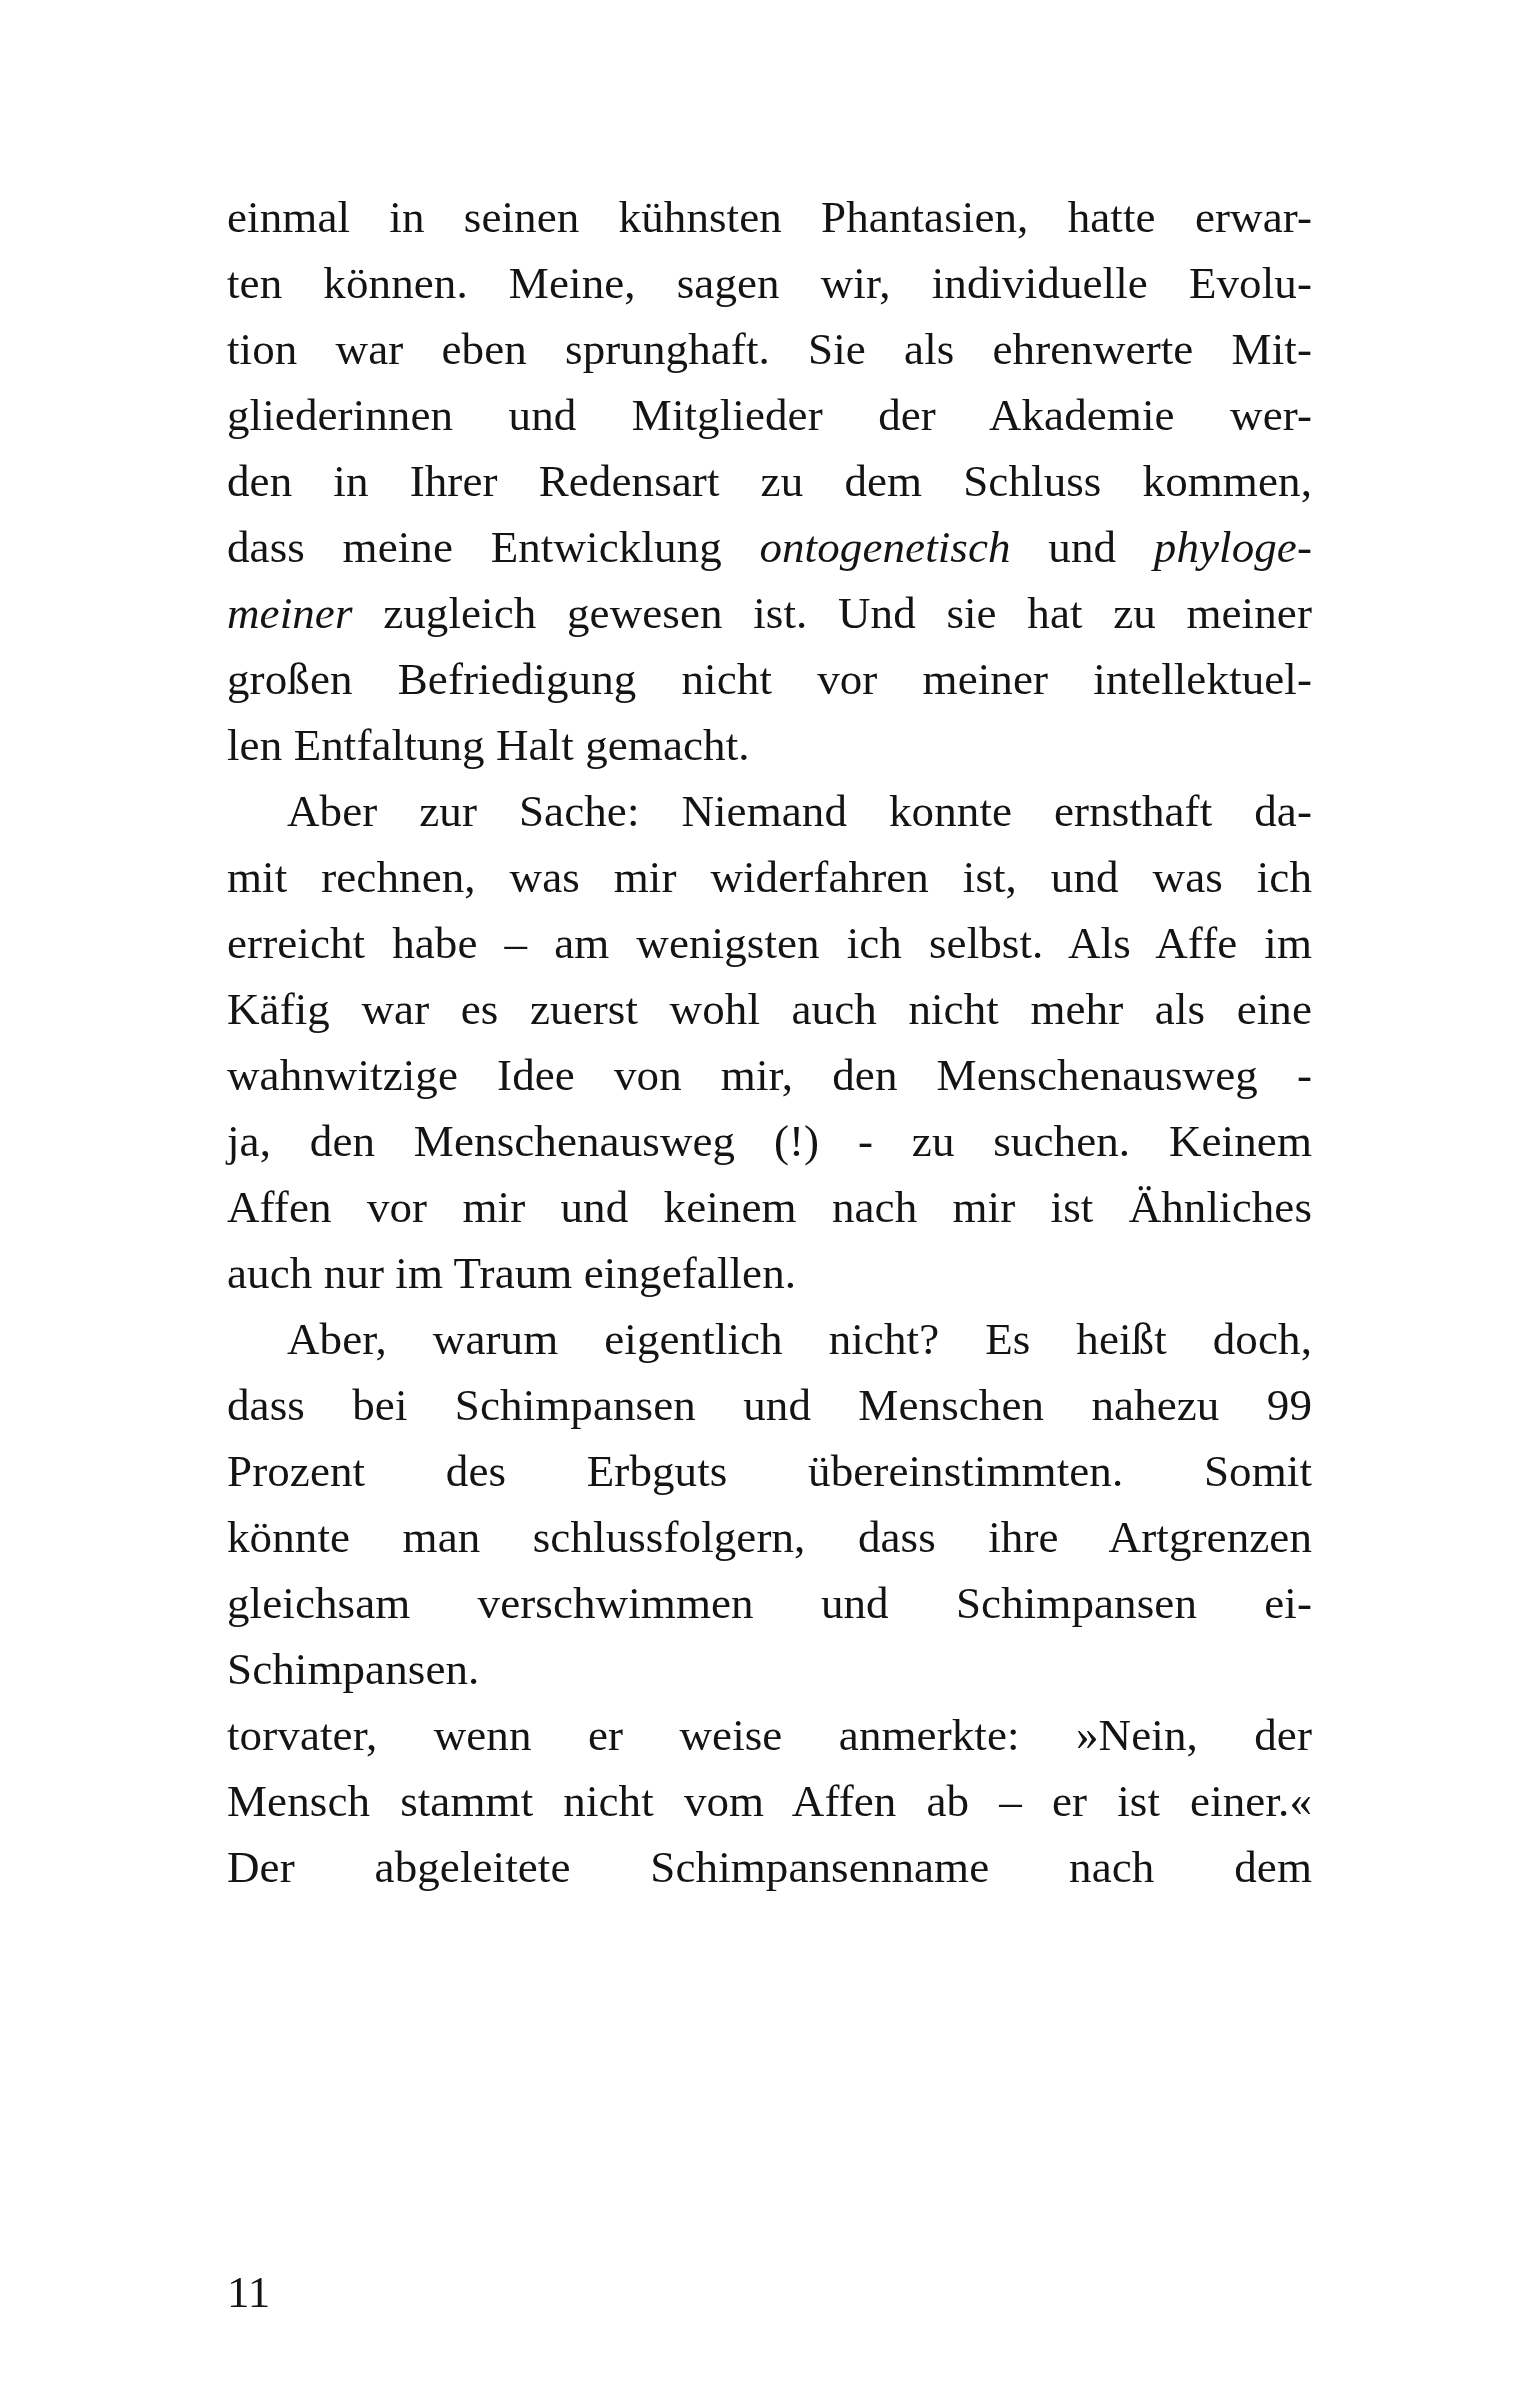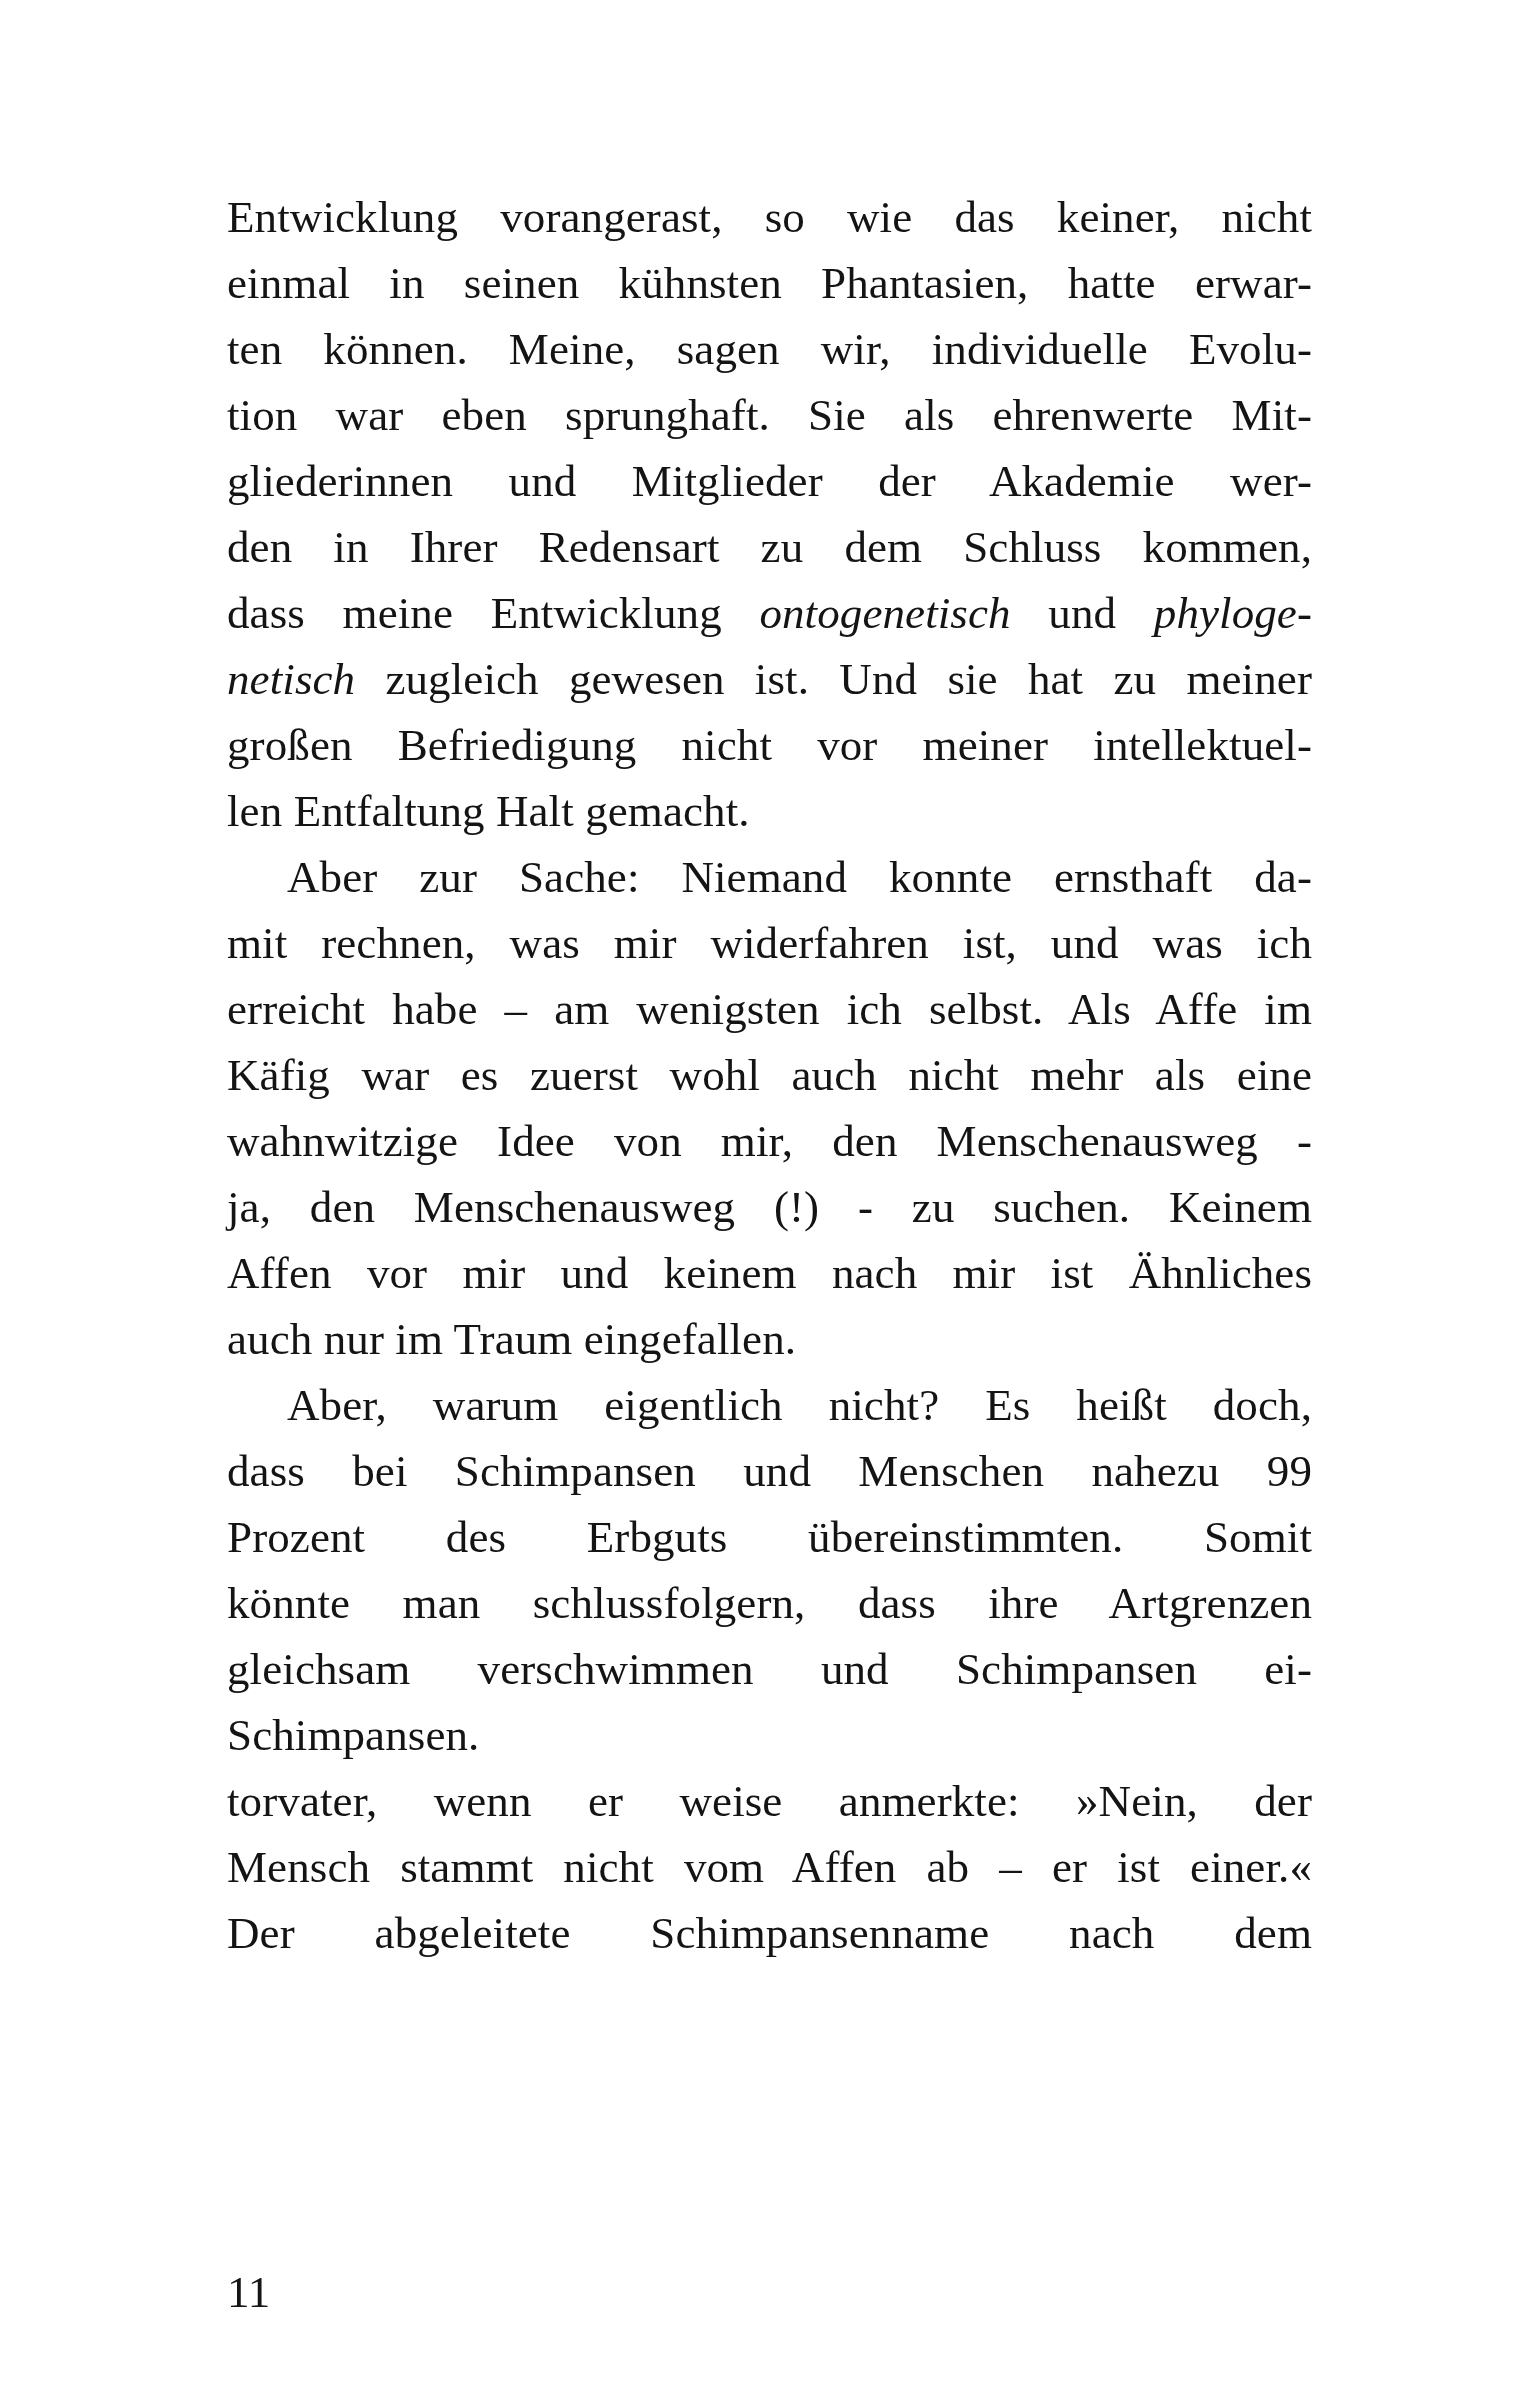--- a/index.html
+++ b/index.html
@@ -55,28 +55,27 @@
     line-height: 66px;
   }
 </style>
 </head>
 <body>
 
 <div class="page">
   <div class="text-block">
 
   <div class="paragraph">
-        <div class="line"><span class="seg">Entwicklung vorangerast, so wie das keiner, nicht</span></div>
         <div class="line"><span class="seg">einmal in seinen kühnsten Phantasien, hatte erwar-</span></div>
         <div class="line"><span class="seg">ten können. Meine, sagen wir, individuelle Evolu-</span></div>
         <div class="line"><span class="seg">tion war eben sprunghaft. Sie als ehrenwerte Mit-</span></div>
         <div class="line"><span class="seg">gliederinnen und Mitglieder der Akademie wer-</span></div>
         <div class="line"><span class="seg">den in Ihrer Redensart zu dem Schluss kommen,</span></div>
         <div class="line"><span class="seg">dass meine Entwicklung </span><span class="seg italic">ontogenetisch</span><span class="seg"> und </span><span class="seg italic">phyloge-</span></div>
-        <div class="line"><span class="seg italic">netisch</span><span class="seg"> zugleich gewesen ist. Und sie hat zu meiner</span></div>
+        <div class="line"><span class="seg italic">meiner</span><span class="seg"> zugleich gewesen ist. Und sie hat zu meiner</span></div>
         <div class="line"><span class="seg">großen Befriedigung nicht vor meiner intellektuel-</span></div>
         <div class="line no-just"><span class="seg">len Entfaltung Halt gemacht.</span></div>
       </div>
       <div class="paragraph">
         <div class="line indent"><span class="seg">Aber zur Sache: Niemand konnte ernsthaft da-</span></div>
         <div class="line"><span class="seg">mit rechnen, was mir widerfahren ist, und was ich</span></div>
         <div class="line"><span class="seg">erreicht habe – am wenigsten ich selbst. Als Affe im</span></div>
         <div class="line"><span class="seg">Käfig war es zuerst wohl auch nicht mehr als eine</span></div>
         <div class="line"><span class="seg">wahnwitzige Idee von mir, den Menschenausweg -</span></div>
         <div class="line"><span class="seg">ja, den Menschenausweg (!) - zu suchen. Keinem</span></div>

